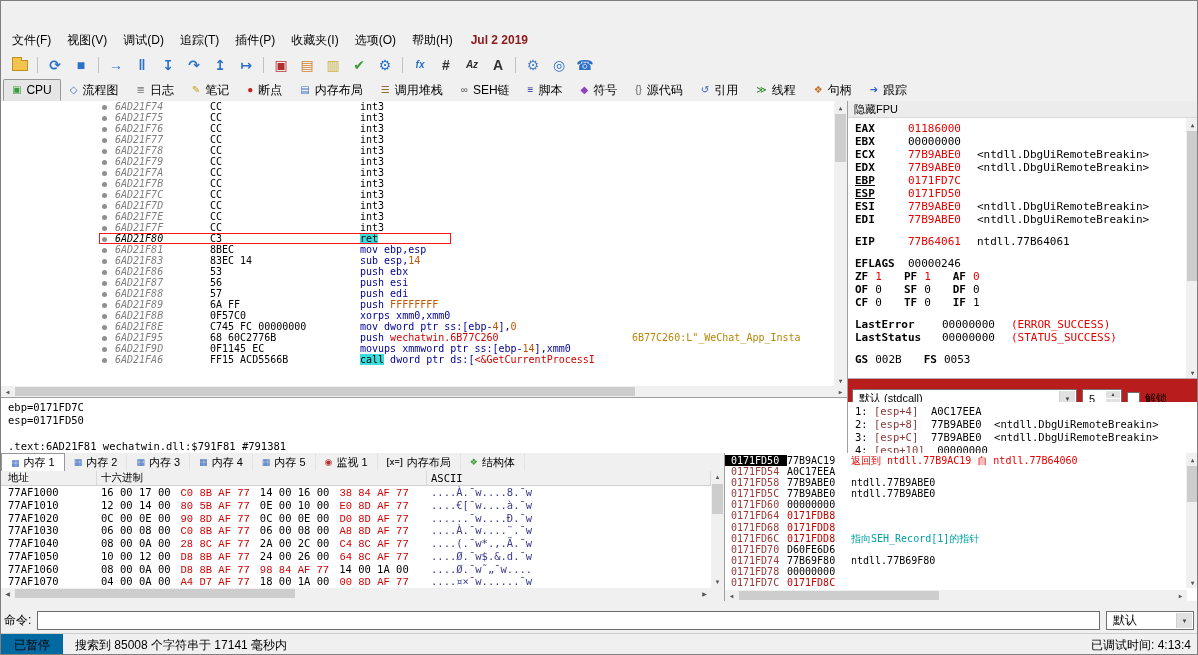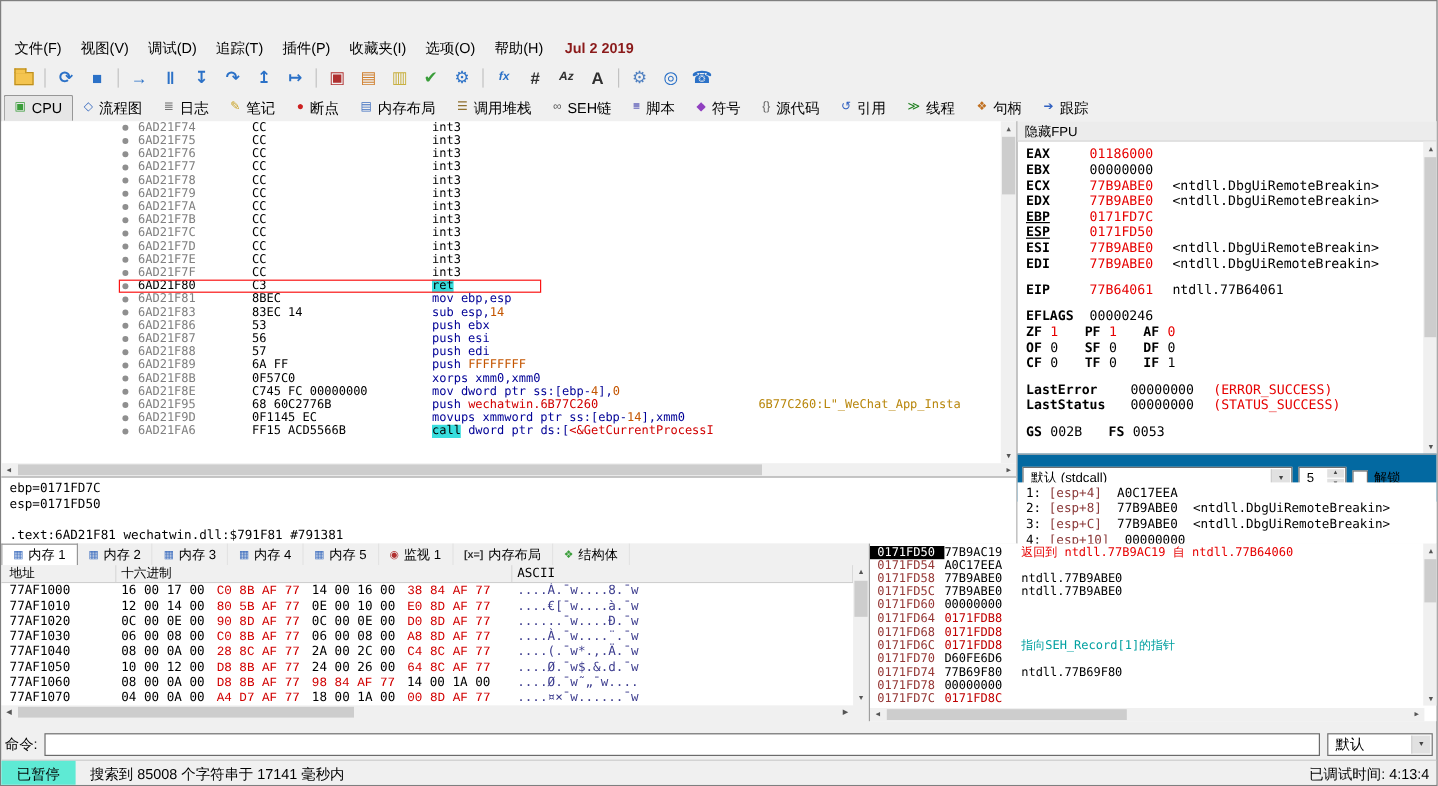--- a/index.html
+++ b/index.html
@@ -28,21 +28,21 @@
 .tabbar{position:absolute;top:77px;left:0;right:0;height:23px;display:flex;align-items:flex-end;padding-left:2px;}
 .tab{display:flex;align-items:center;gap:5px;height:22px;padding:0 8px;font-size:12px;border:1px solid transparent;white-space:nowrap;}
 .tab.active{background:#e6e6e6;border:1px solid #979797;border-bottom:1px solid #e6e6e6;border-radius:2px 2px 0 0;}
 .tabicon{font-size:10px;line-height:10px;}
 
 .disasm{position:absolute;left:0;top:100px;width:846px;height:296px;background:#fff;font-family:"DejaVu Sans Mono",monospace;font-size:10px;}
 #disasm-rows{position:absolute;left:0;top:0;right:13px;bottom:11px;overflow:hidden;}
 .drow{position:relative;display:flex;height:11px;line-height:11px;white-space:pre;}
 .dgut{width:114px;flex:none;text-align:right;padding-right:8px;}
 .dot{display:inline-block;width:5px;height:5px;border-radius:3px;background:#8f8f8f;}
-.daddr{width:95px;flex:none;color:#7f7f7f;}
+.daddr{width:95px;flex:none;color:#7f7f7f;font-style:italic;}
 .daddr.cur{color:#000;}
 .dbytes{width:150px;flex:none;color:#000;}
 .dinsn{flex:none;width:272px;}
 .dinsn .p{color:#000;}
 .dinsn .k{color:#000096;}
 .dinsn .n{color:#c45500;}
 .dinsn .a{color:#d10000;}
 .dinsn .c{background:#38dede;color:#000;}
 .dcmt{color:#b8860b;}
 .selbox{position:absolute;left:98px;top:0;width:352px;height:11px;border:1px solid #fa1414;pointer-events:none;}
@@ -64,21 +64,21 @@
 .regrow{height:13px;line-height:13px;white-space:pre;}
 .regsp{height:9px;}
 .rn{display:inline-block;min-width:53px;font-weight:bold;}
 .rn.wide{min-width:87px;}
 .rn.und{text-decoration:underline;}
 .red{color:#e60000;}
 .rc{margin-left:16px;}
 .rc.redc{color:#e60000;}
 .fpair{margin-right:22px;}
 .fn{font-weight:bold;margin-right:7px;}
-.ccrow{position:absolute;left:0;top:277px;right:0;height:40px;background:#0369a1;border-top:1px solid #b0b0b0;display:flex;align-items:center;gap:5px;padding:0 4px;font-family:"Liberation Sans","DejaVu Sans",sans-serif;font-size:11px;}
+.ccrow{position:absolute;left:0;top:277px;right:0;height:40px;background:#b91c1c;border-top:1px solid #b0b0b0;display:flex;align-items:center;gap:5px;padding:0 4px;font-family:"Liberation Sans","DejaVu Sans",sans-serif;font-size:11px;}
 .combo{position:relative;height:20px;background:#fff;border:1px solid #707070;display:flex;align-items:center;padding:0 20px 0 6px;white-space:nowrap;}
 .combo .arr{position:absolute;right:1px;top:1px;bottom:1px;width:16px;background:#e1e1e1;border-left:1px solid #cfcfcf;display:flex;align-items:center;justify-content:center;font-size:6px;color:#444;}
 .ccombo{width:225px;}
 .spinner{position:relative;width:40px;height:20px;background:#fff;border:1px solid #707070;display:flex;align-items:center;padding-left:6px;}
 .spinner .arrs{position:absolute;right:1px;top:1px;bottom:1px;width:14px;display:flex;flex-direction:column;gap:1px;}
 .spinner .arrs span{flex:1;background:#e1e1e1;display:flex;align-items:center;justify-content:center;font-size:5px;color:#444;}
 .checkbox{width:13px;height:13px;background:#fff;border:1px solid #6e6e6e;flex:none;}
 .argsarea{position:absolute;left:0;top:301px;right:0;bottom:0;background:#fff;font-size:10.5px;line-height:13px;padding:3px 0 0 7px;white-space:pre;}
 .argrow{height:13px;}
 .ae{color:#8b3a3a;}
@@ -108,21 +108,21 @@
 .saddr.sel{background:#000;color:#fff;}
 .sval{width:64px;flex:none;}
 .sval.ptr{color:#c00000;}
 .scmt.red{color:#e60000;}
 .scmt.teal{color:#00a0a0;}
 
 .cmdbar{position:absolute;left:0;top:607px;right:0;height:25px;display:flex;align-items:center;gap:6px;padding:0 3px;}
 .cmdinput{flex:1;height:19px;background:#fff;border:1px solid #6b6b6b;}
 .cmdcombo{width:88px;height:19px;}
 .statusbar{position:absolute;left:0;top:632px;right:0;height:23px;background:#f0f0f0;border-top:1px solid #cdcdcd;display:flex;align-items:center;}
-.statuspill{height:100%;background:#5eead4;display:flex;align-items:center;padding:0 13px;}
+.statuspill{height:100%;background:#0369a1;display:flex;align-items:center;padding:0 13px;}
 .statusmsg{margin-left:12px;}
 .statustime{margin-left:auto;margin-right:6px;}
 </style>
 </head>
 <body>
 
 <div id="app">
 
 
   <div class="menubar">

